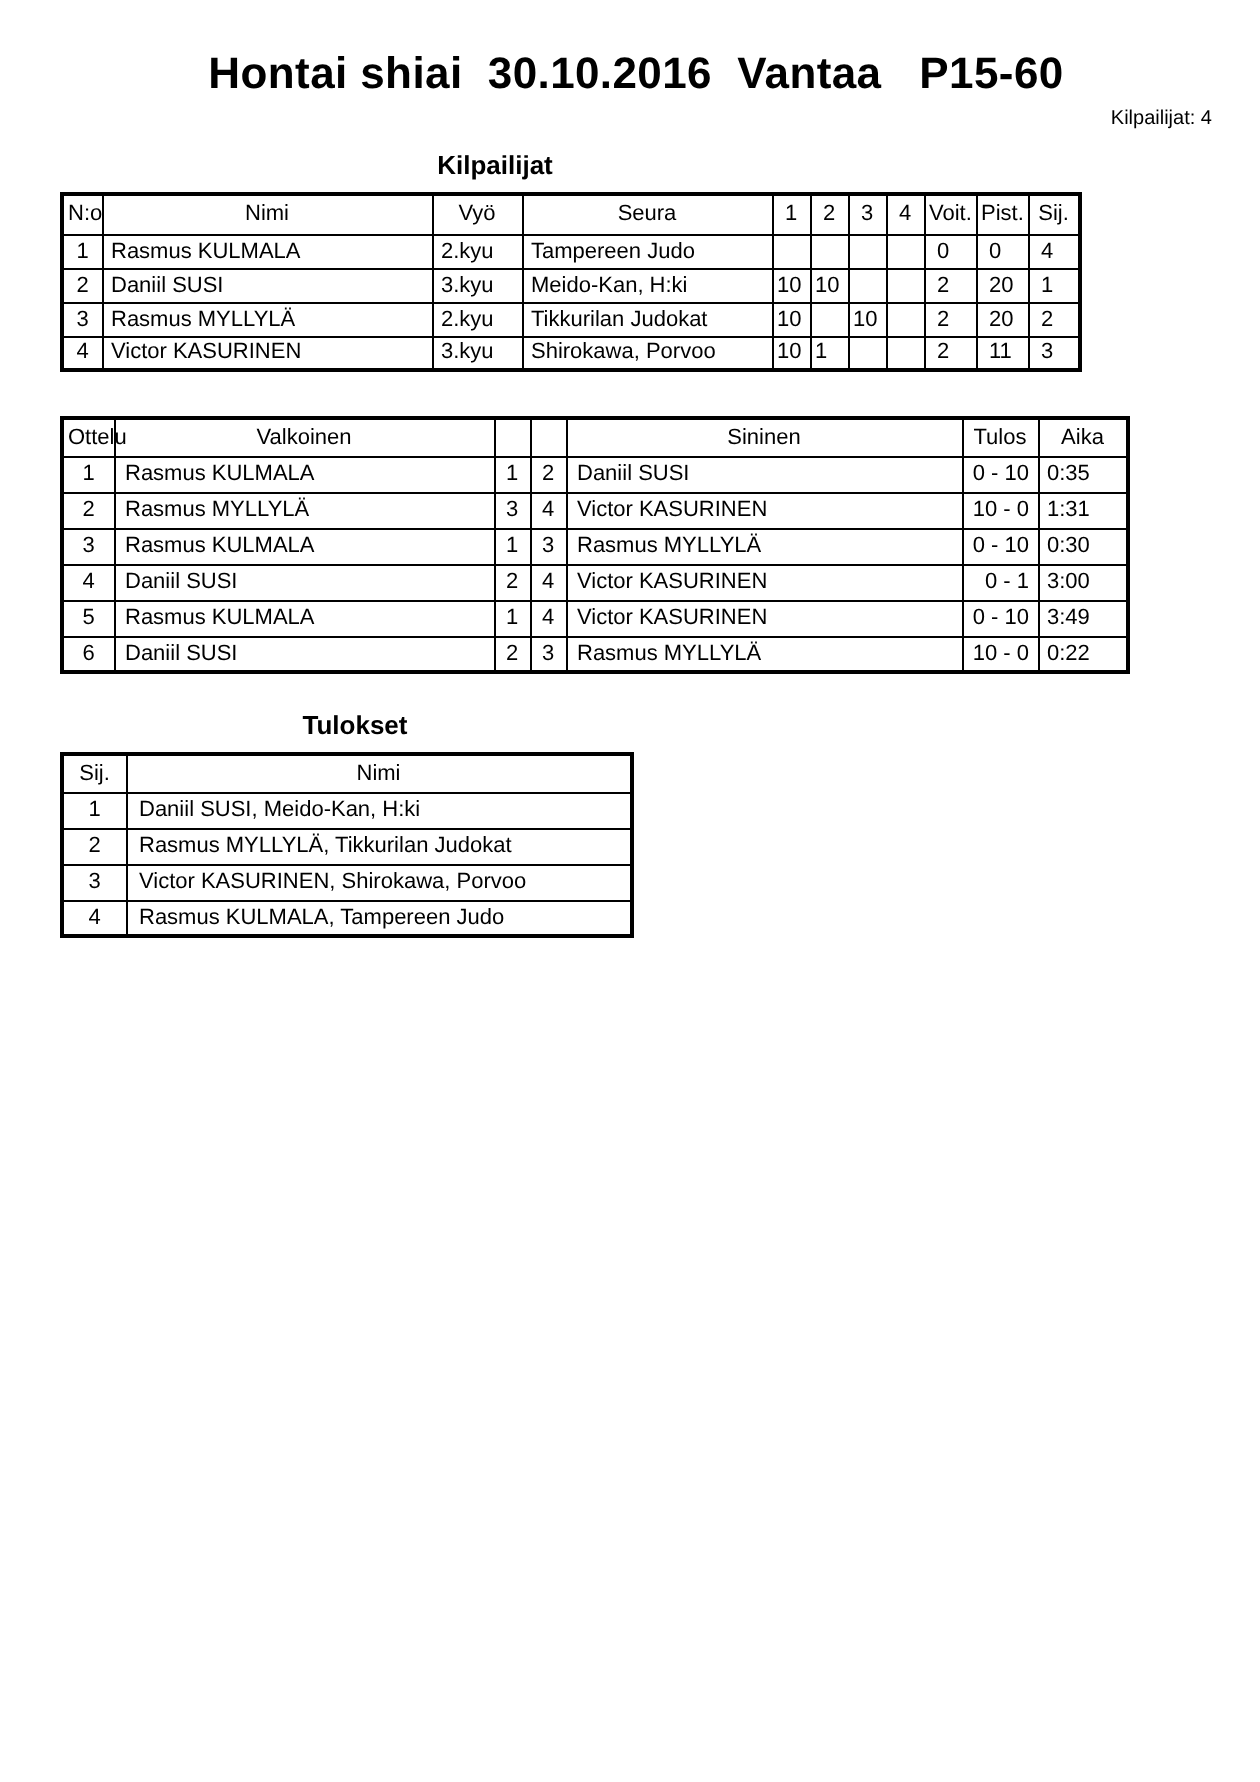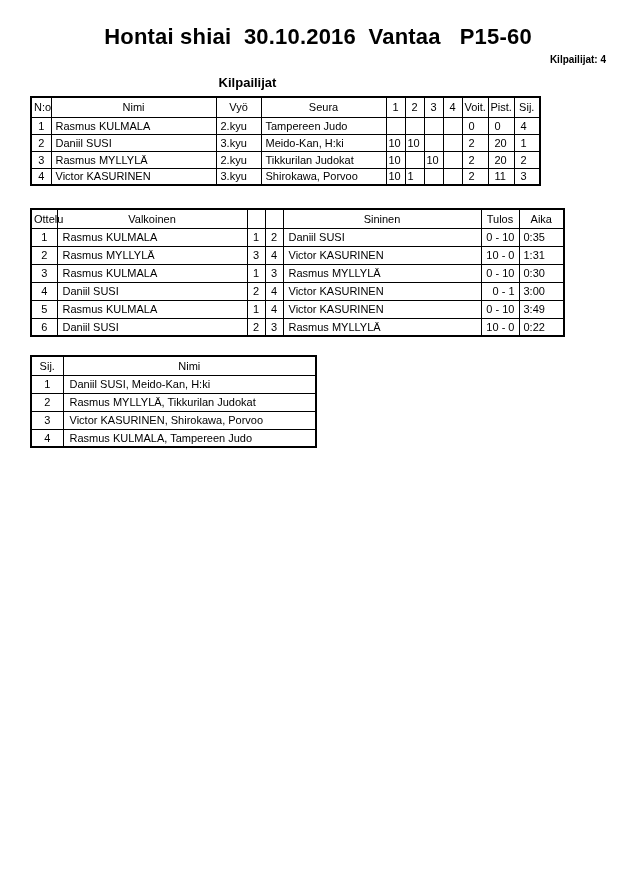--- a/index.html
+++ b/index.html
@@ -9,21 +9,21 @@
     font-family:"Liberation Sans", sans-serif;
     color:#000;
   }
   .page { width:630px; height:891px; padding:16px 24px 0 30px; overflow:hidden; }
 
   .title {
     font-size:22px; font-weight:bold; text-align:center;
     white-space:pre; margin-top:8px; letter-spacing:0.2px;
   }
   .count {
-    font-size:10px; font-weight:bold; text-align:right; margin-top:4px;
+    font-size:10px; font-weight:normal; text-align:right; margin-top:4px;
   }
 
   .sec-heading {
     font-size:13px; font-weight:bold; text-align:center; margin-bottom:6px;
   }
   .sec-kilp { margin-top:10px; }
   .sec-ott  { margin-top:22px; }
   .sec-tul  { margin-top:18px; }
   .sec-kilp .sec-heading { width:509px; transform:translateX(-37px); }
   .sec-ott  .sec-heading { width:533px; transform:translateX(-6px); }
@@ -237,20 +237,21 @@
             <td>3</td>
             <td>Rasmus MYLLYLÄ</td>
             <td>10 - 0</td>
             <td>0:22</td>
           </tr>
         </tbody>
     </table>
   </section>
 
   <section class="sec-tul">
+    <div class="sec-heading">Tulokset</div>
     <table class="tbl tul">
       <colgroup>
         <col style="width:32px">
           <col style="width:253px">
       </colgroup>
       <thead>
         <tr>
             <th>Sij.</th>
             <th>Nimi</th>
           </tr>

